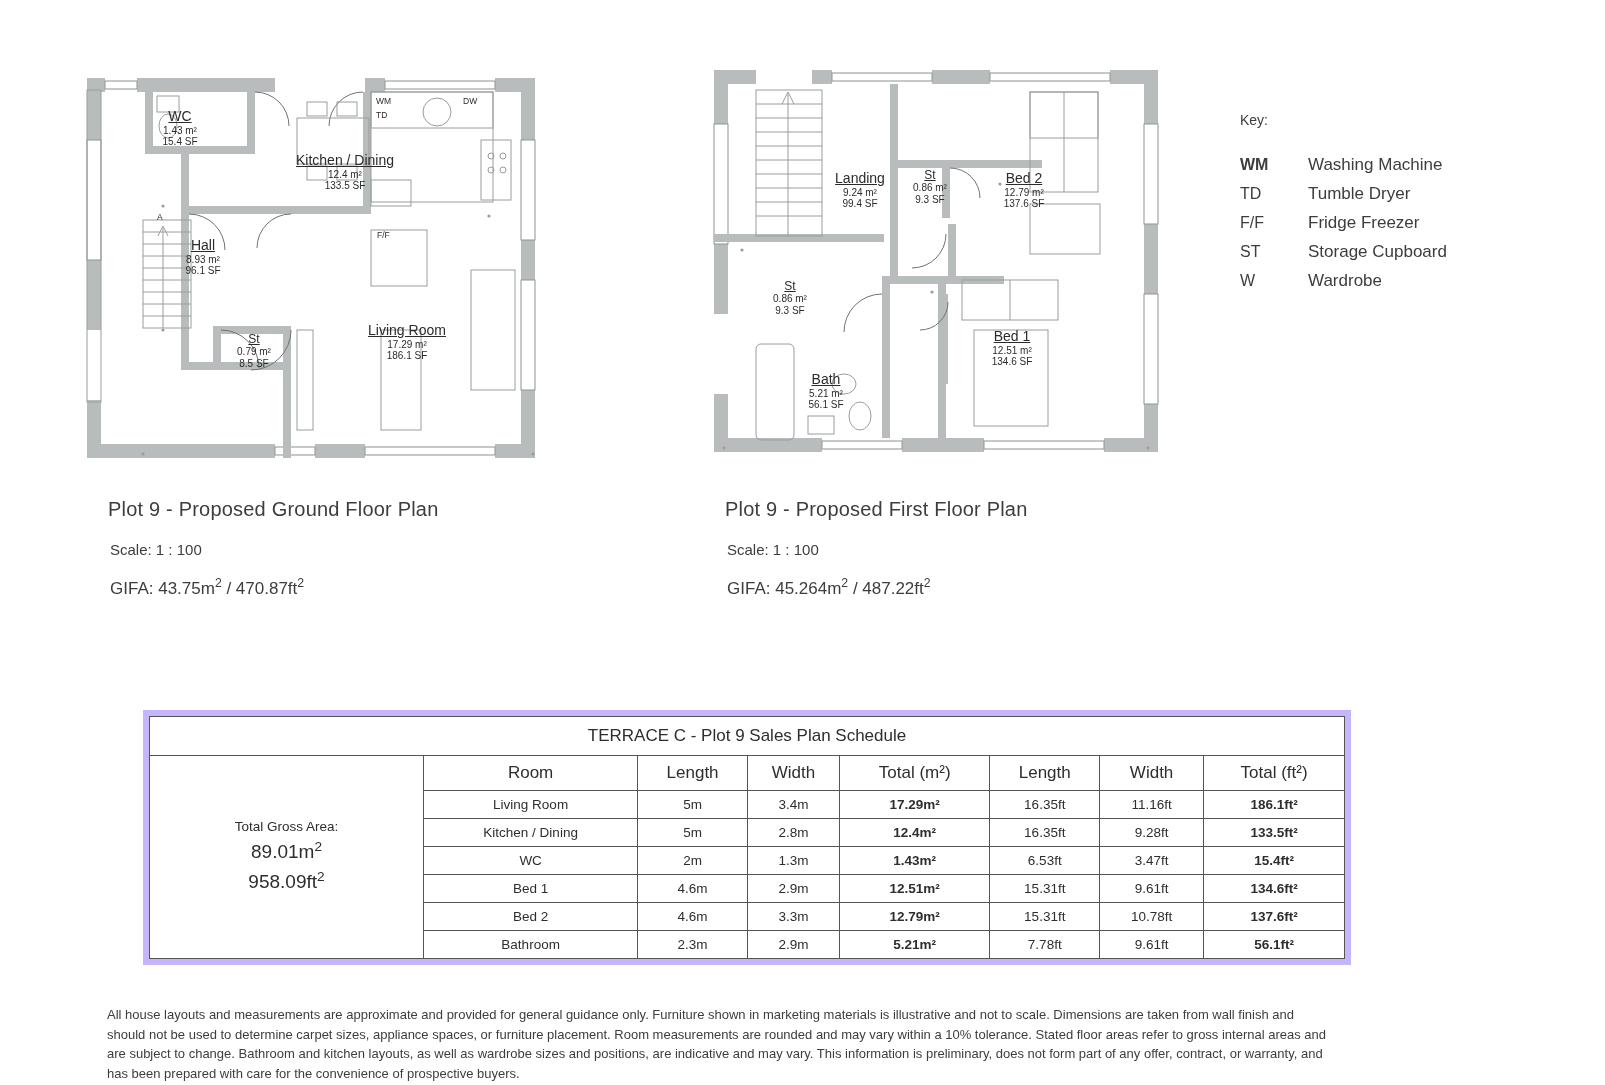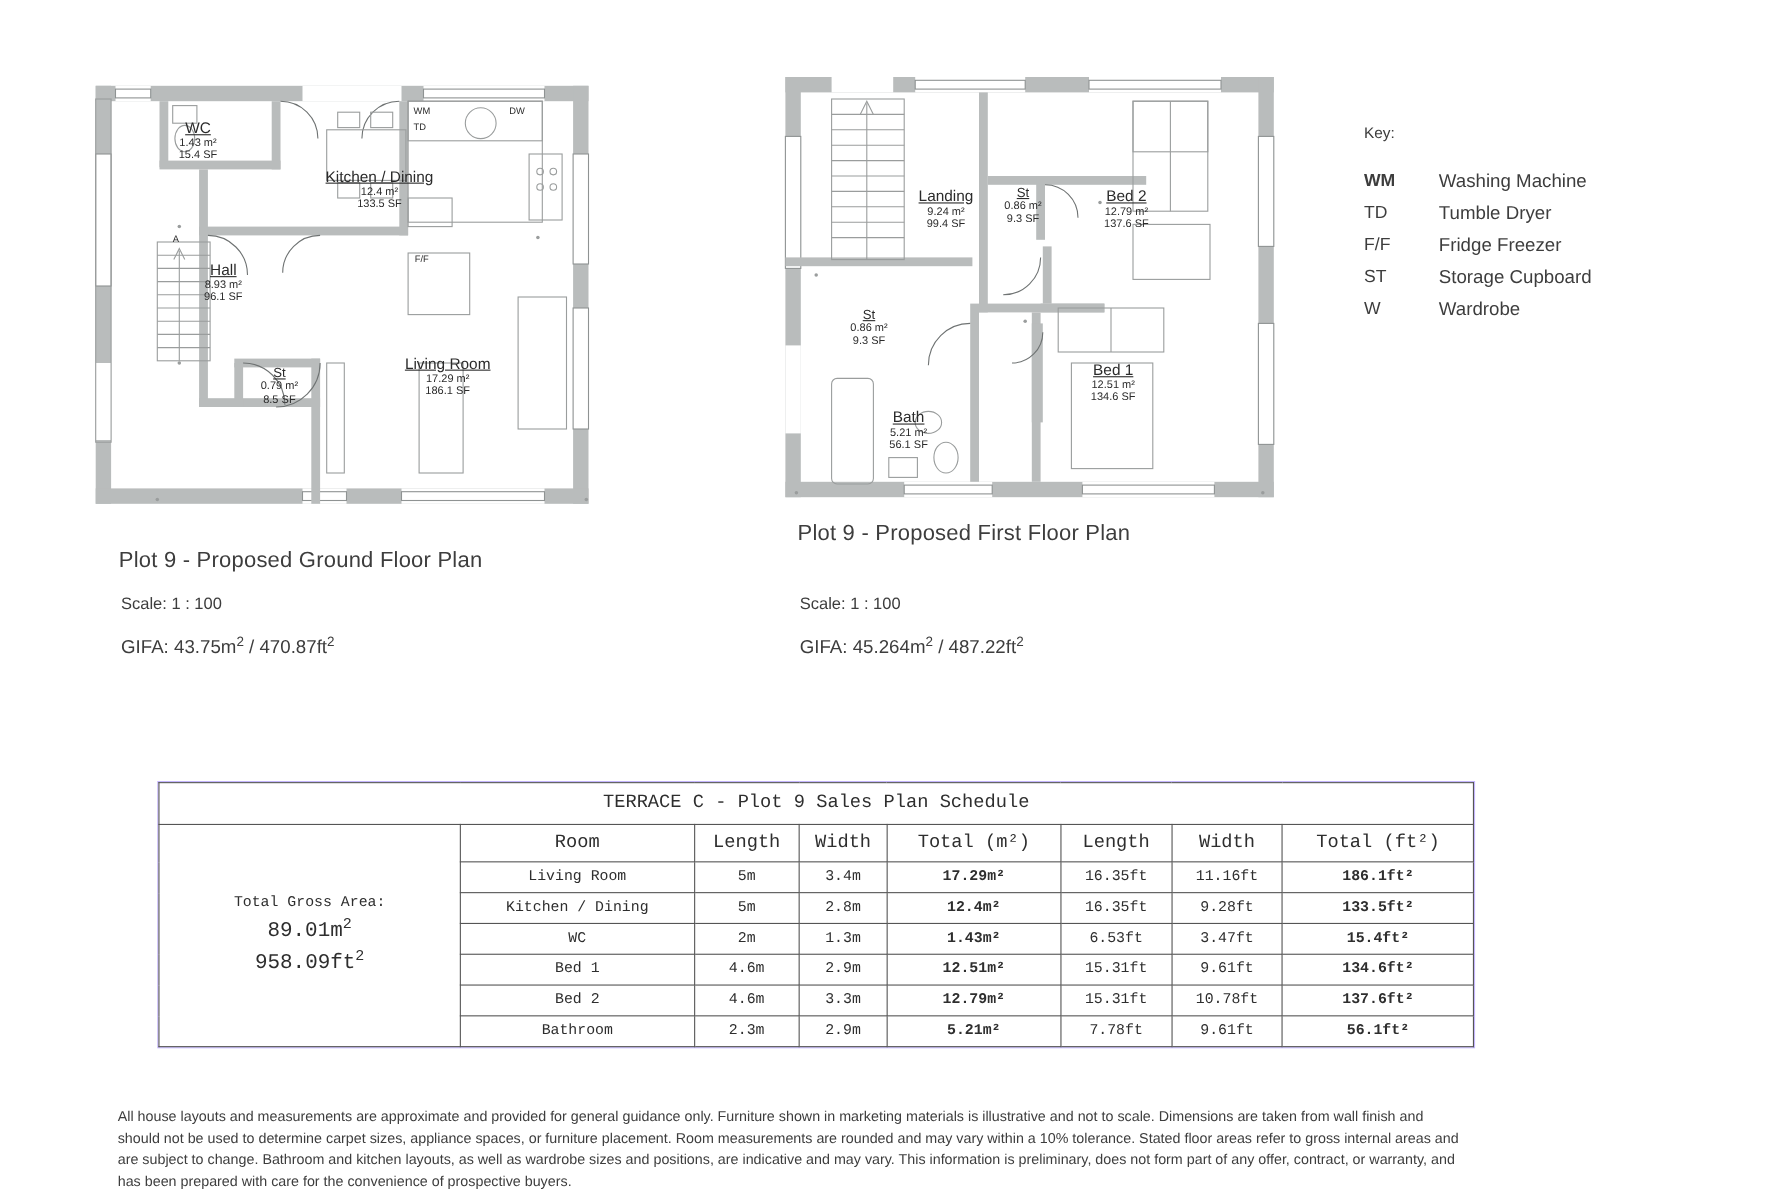--- a/index.html
+++ b/index.html
@@ -70,24 +70,23 @@
   }
   .key-abbr.light { font-weight: normal; }
   .key-desc { font-size: 17px; }
 
   
   .schedule {
     position: absolute;
     left: 143px;
     top: 710px;
     width: 1196px;
-    border: 1px solid #c4b5fd;
+    border: 6px solid #c4b5fd;
     border-collapse: collapse;
     background: #fff;
-    font-family: Liberation Mono, monospace;
   }
   .schedule table {
     border-collapse: collapse;
     width: 100%;
     font-size: 13.5px;
   }
   .schedule .title-row td {
     text-align: center;
     font-size: 17px;
     padding: 9px 0;
@@ -431,21 +430,21 @@
       <span class="rm">5.21 m²</span>
       <span class="rf">56.1 SF</span>
     </div>
     <div class="rlabel" style="left:248px; top:264px; width:104px;">
       <span class="rname">Bed 1</span>
       <span class="rm">12.51 m²</span>
       <span class="rf">134.6 SF</span>
     </div>
   </div>
 
-  <div class="plan-caption" style="left:725px; top:474px;">Plot 9 - Proposed First Floor Plan</div>
+  <div class="plan-caption" style="left:725px; top:498px;">Plot 9 - Proposed First Floor Plan</div>
   <div class="plan-scale" style="left:727px; top:541px;">Scale:  1 : 100</div>
   <div class="plan-gifa" style="left:727px; top:576px;">
     <span>GIFA: 45.264m</span><span class="sup">2</span><span> / 487.22ft</span><span class="sup">2</span>
   </div>
 
   <div class="key">
     <div class="key-title">Key:</div>
     <div style="height:14px"></div>
     <div class="key-row">
       <div class="key-abbr">WM</div>

